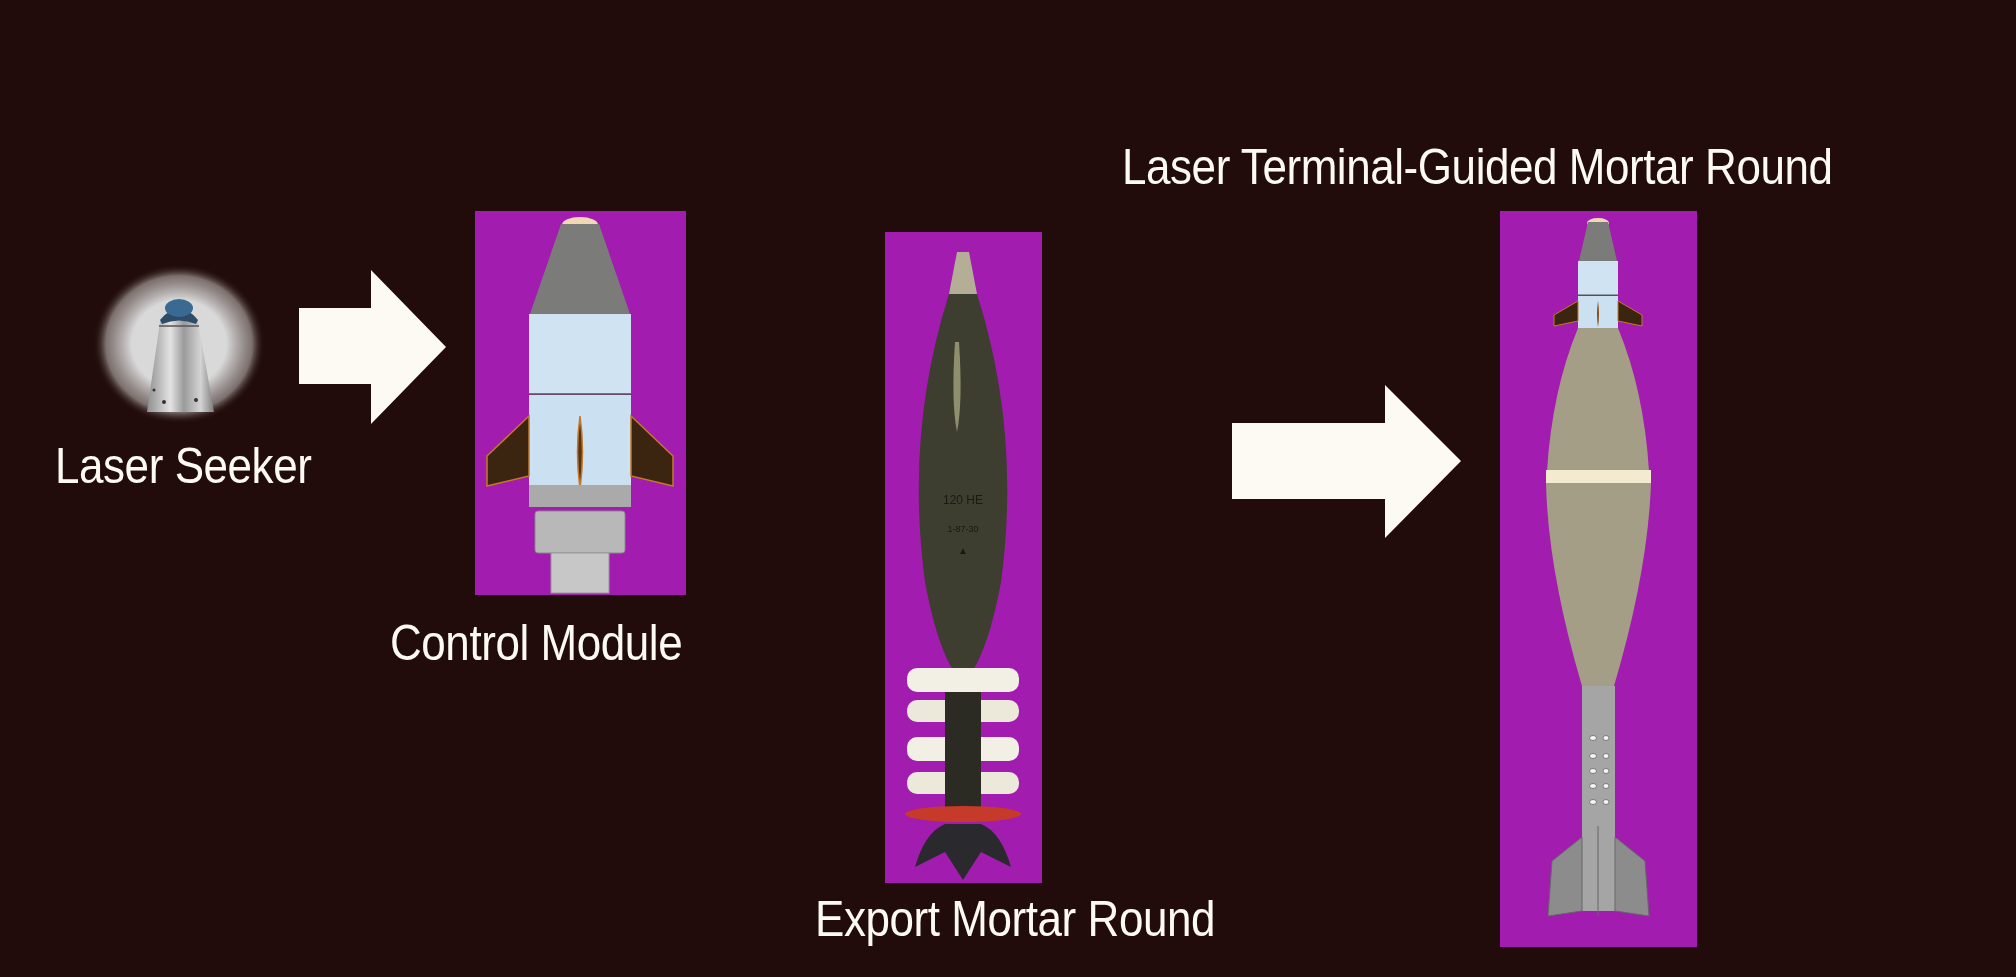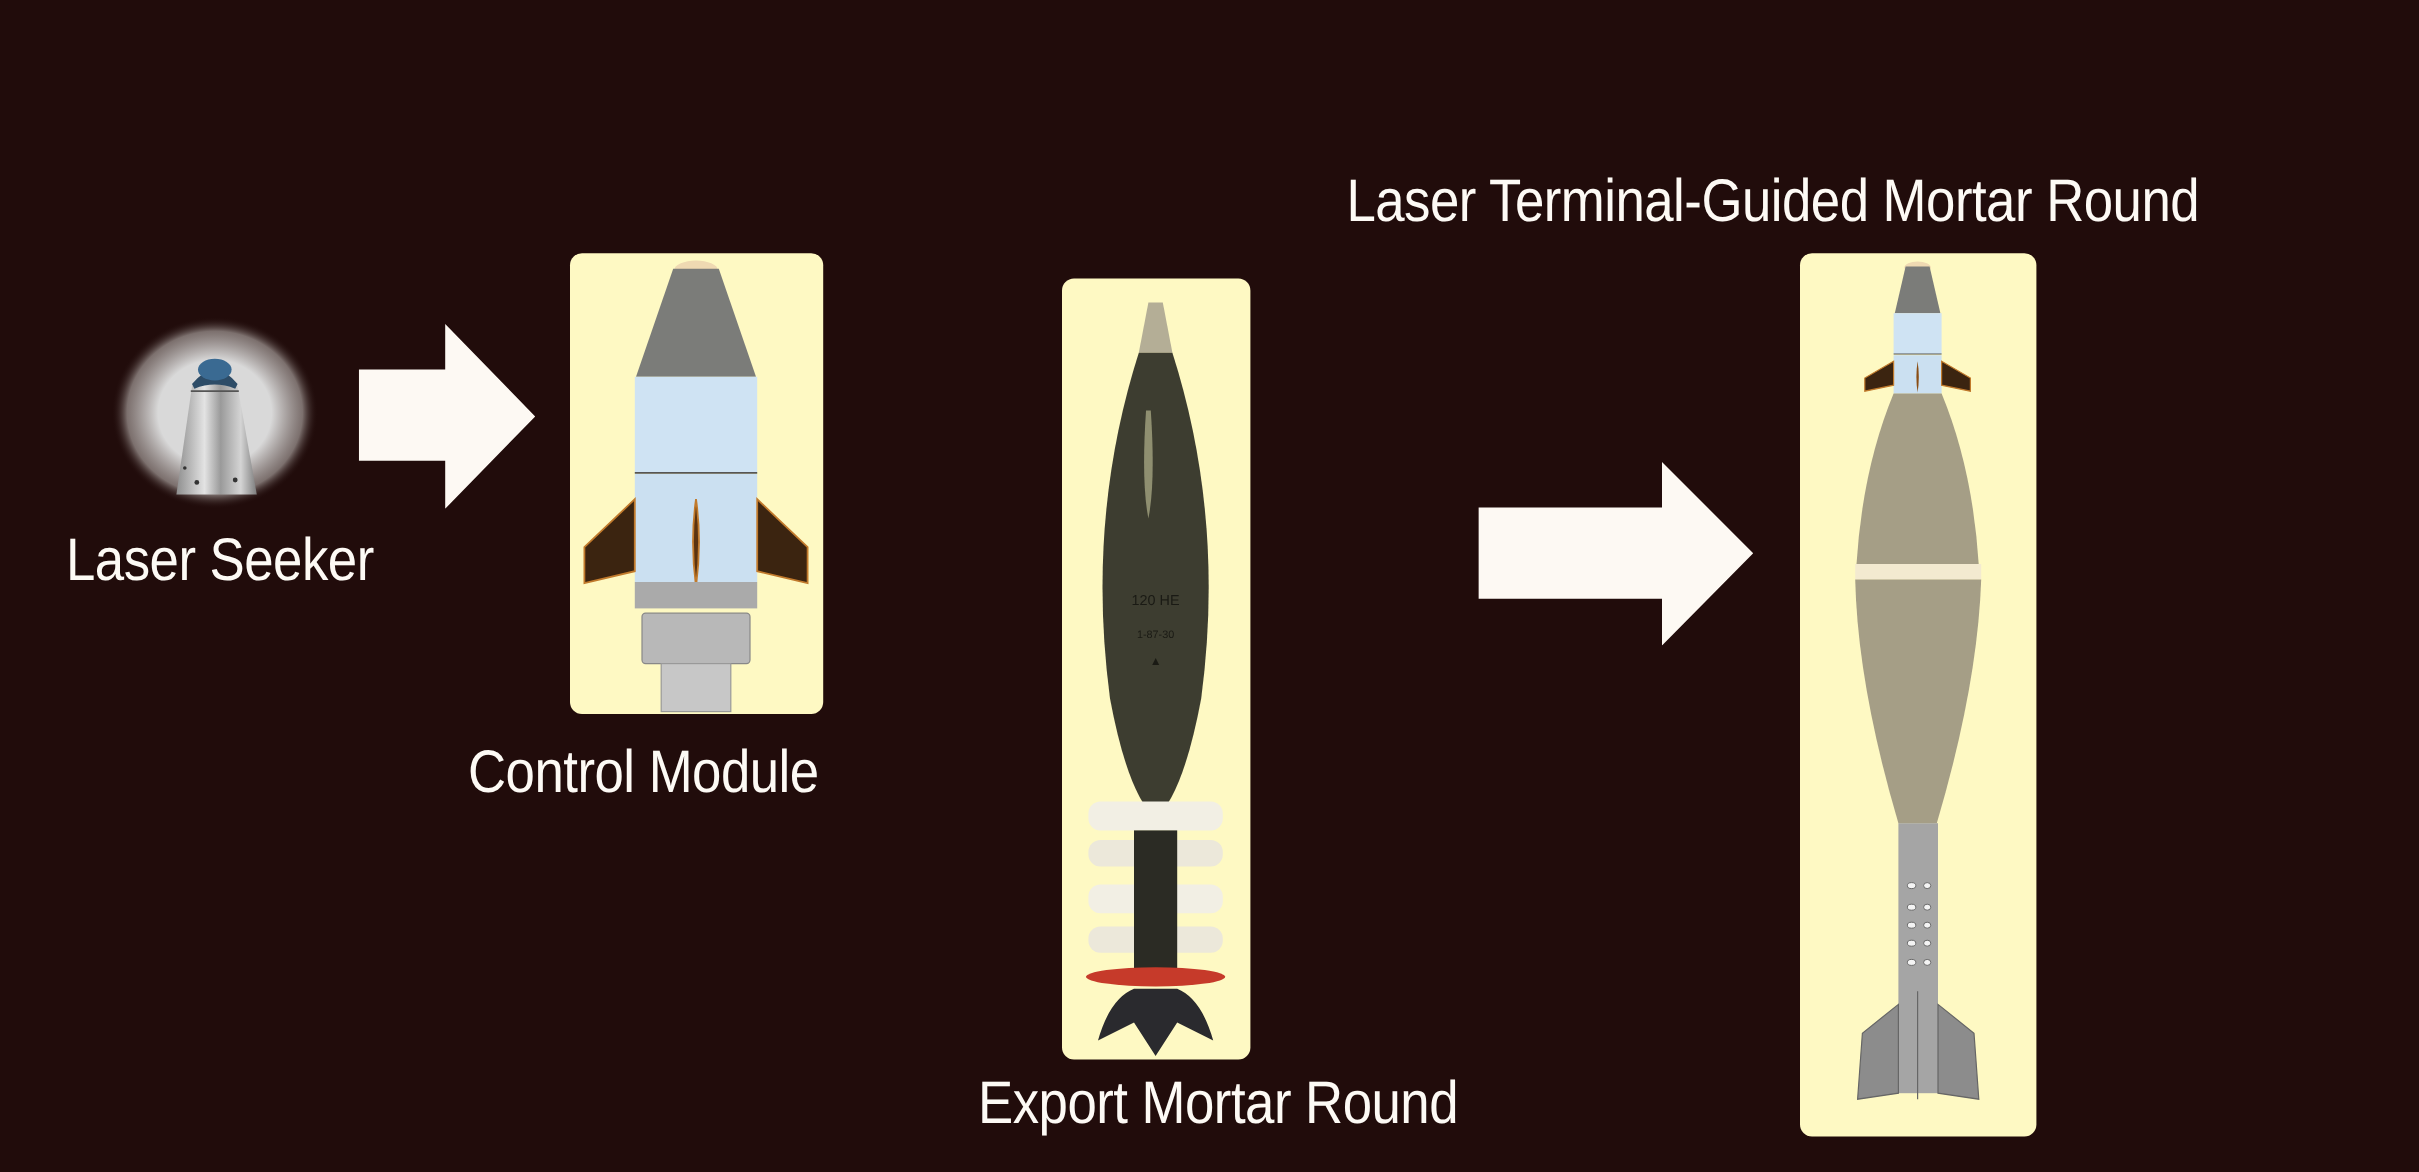--- a/index.html
+++ b/index.html
@@ -1,19 +1,19 @@
 <!DOCTYPE html>
 <html><head>
 <meta charset="utf-8">
 <style>
   html,body{margin:0;padding:0;}
   body{width:2016px;height:977px;background:#210c0b;position:relative;overflow:hidden;font-family:"Liberation Sans","DejaVu Sans",sans-serif;}
   .abs{position:absolute;}
   .label{color:#fdfaf5;font-size:50px;white-space:nowrap;letter-spacing:-0.5px;transform:scaleX(0.88);transform-origin:left top;}
-  .panel{background:#fef9c3;border-radius:10px;}
+  .panel{background:#a21caf;}
   svg{display:block;}
 </style>
 </head>
 <body>
 
 <div class="abs" style="left:92px;top:262px;width:175px;height:165px;">
   <svg width="175" height="165" viewBox="0 0 175 165">
     <defs>
       <radialGradient id="vig" cx="50%" cy="50%" r="50%">
         <stop offset="0.55" stop-color="#d9d9d9"></stop>

